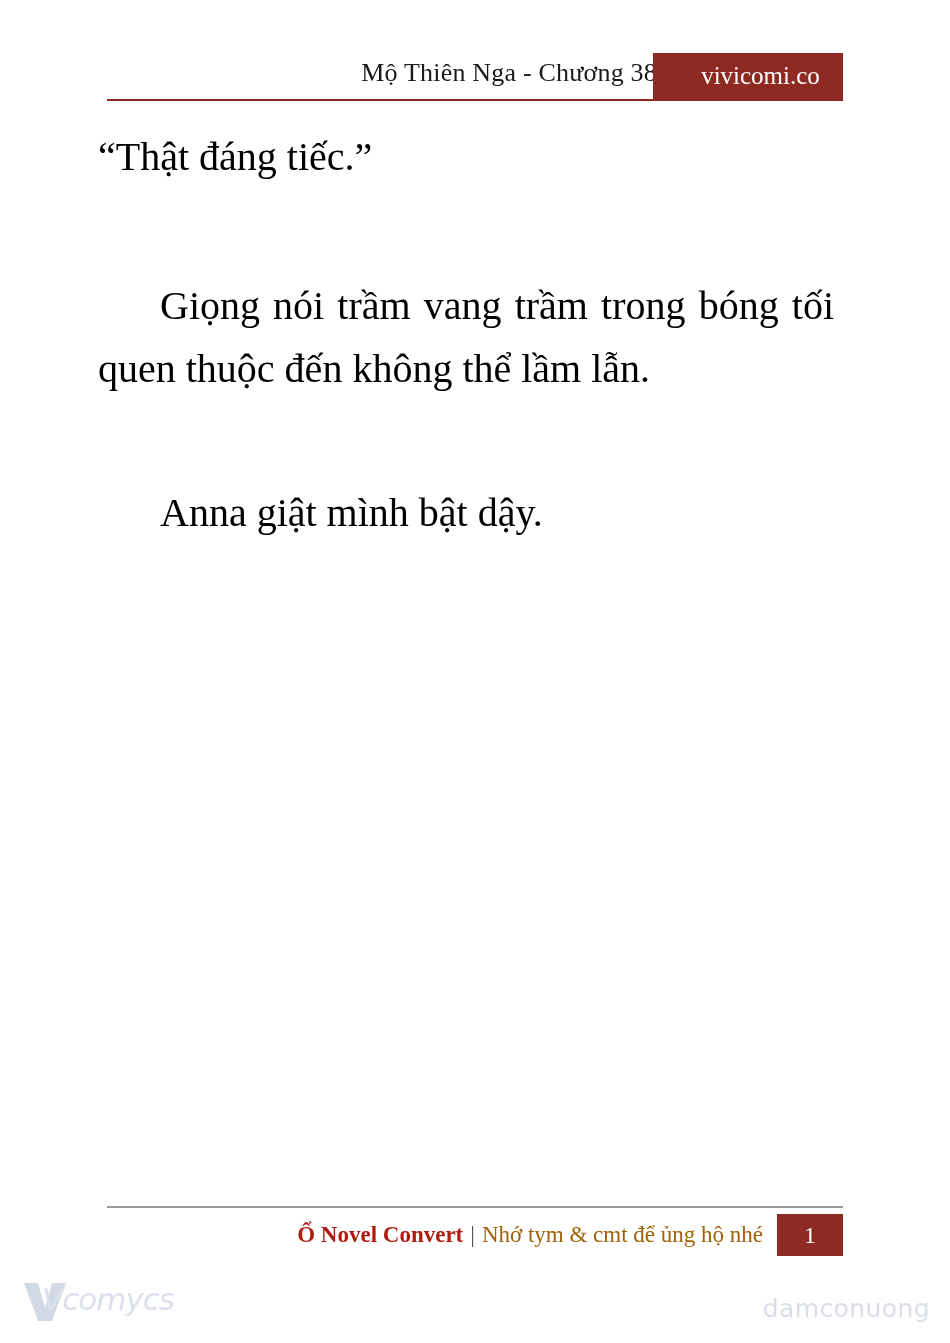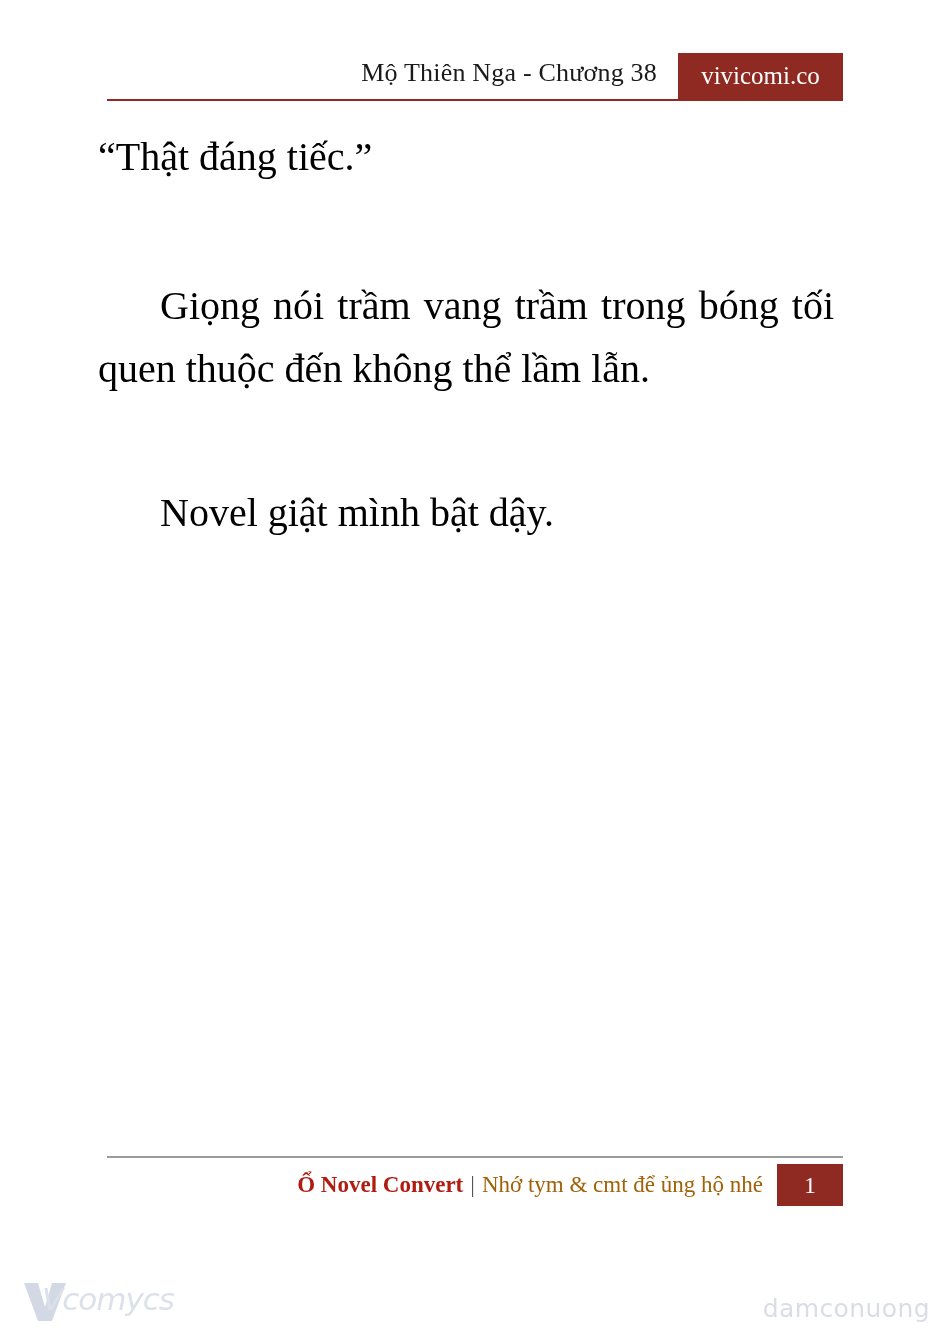--- a/index.html
+++ b/index.html
@@ -53,20 +53,21 @@
     right: 0;
     top: -3px;
     width: 165px;
     height: 46px;
     background: #8e2a22;
     color: #ffffff;
     display: flex;
     align-items: center;
     justify-content: center;
     font-size: 25px;
+    padding-left: 25px;
   }
 
   
   .content {
     position: absolute;
     left: 98px;
     top: 125px;
     width: 736px;
   }
   .para {
@@ -83,21 +84,21 @@
   .para.short {
     text-align: left;
   }
   .spacer-lg { height: 52px; }
   .spacer-md { height: 46px; }
 
   
   .footer {
     position: absolute;
     left: 107px;
-    top: 1156px;
+    top: 1206px;
     width: 736px;
     height: 48px;
     text-align: right;
   }
   .footer-rule {
     position: absolute;
     left: 0;
     top: 0;
     width: 736px;
     height: 2px;
@@ -195,21 +196,21 @@
   <div class="content">
 
     <p class="para short">“Thật đáng tiếc.”</p>
 
     <div class="spacer-lg"></div>
 
     <p class="para indent">Giọng nói trầm vang trầm trong bóng tối quen thuộc đến không thể lầm lẫn.</p>
 
     <div class="spacer-md"></div>
 
-    <p class="para indent short">Novel giật mình bật dậy.</p>
+    <p class="para indent short">Anna giật mình bật dậy.</p>
 
     <div class="spacer-md"></div>
 
   </div>
 
   <div class="footer">
     <div class="footer-rule"></div>
     <div class="footer-inner">
       <div class="footer-text">
         <span class="footer-brand">Ổ Novel Convert</span>

